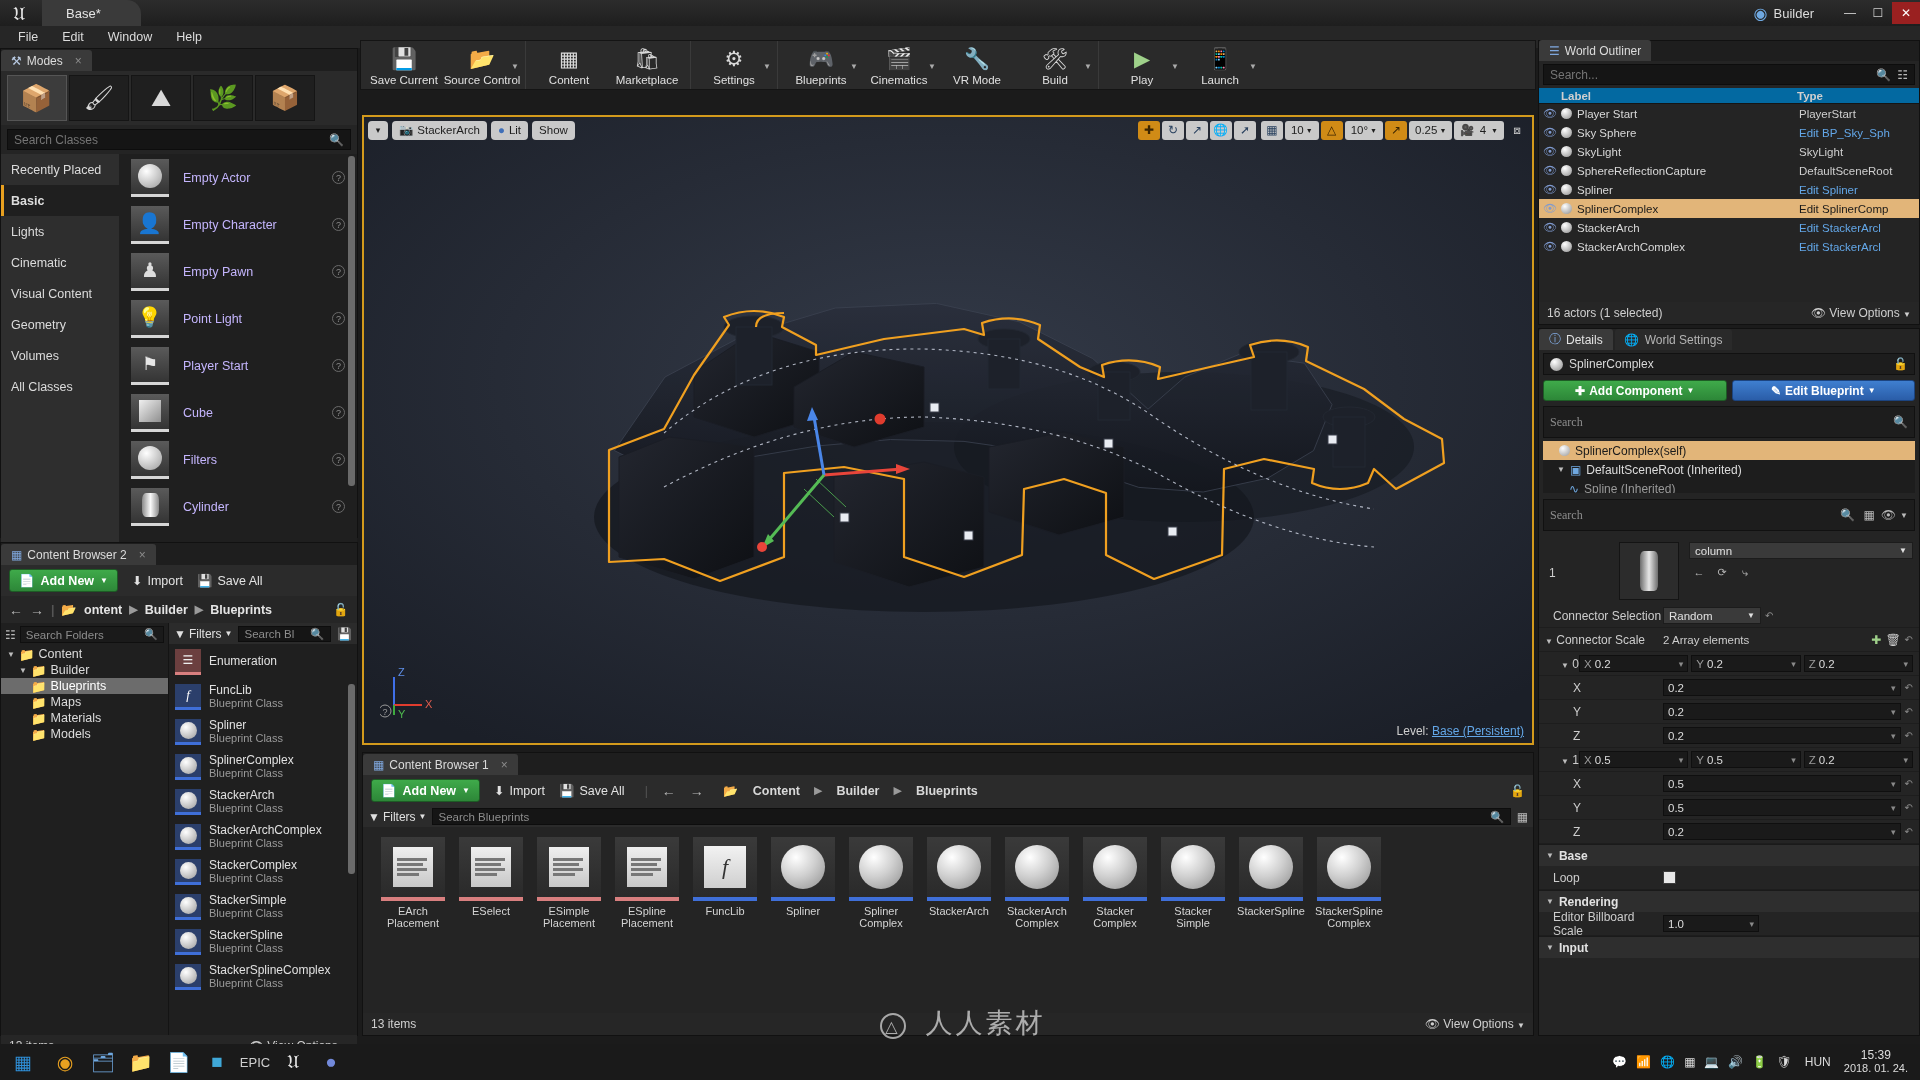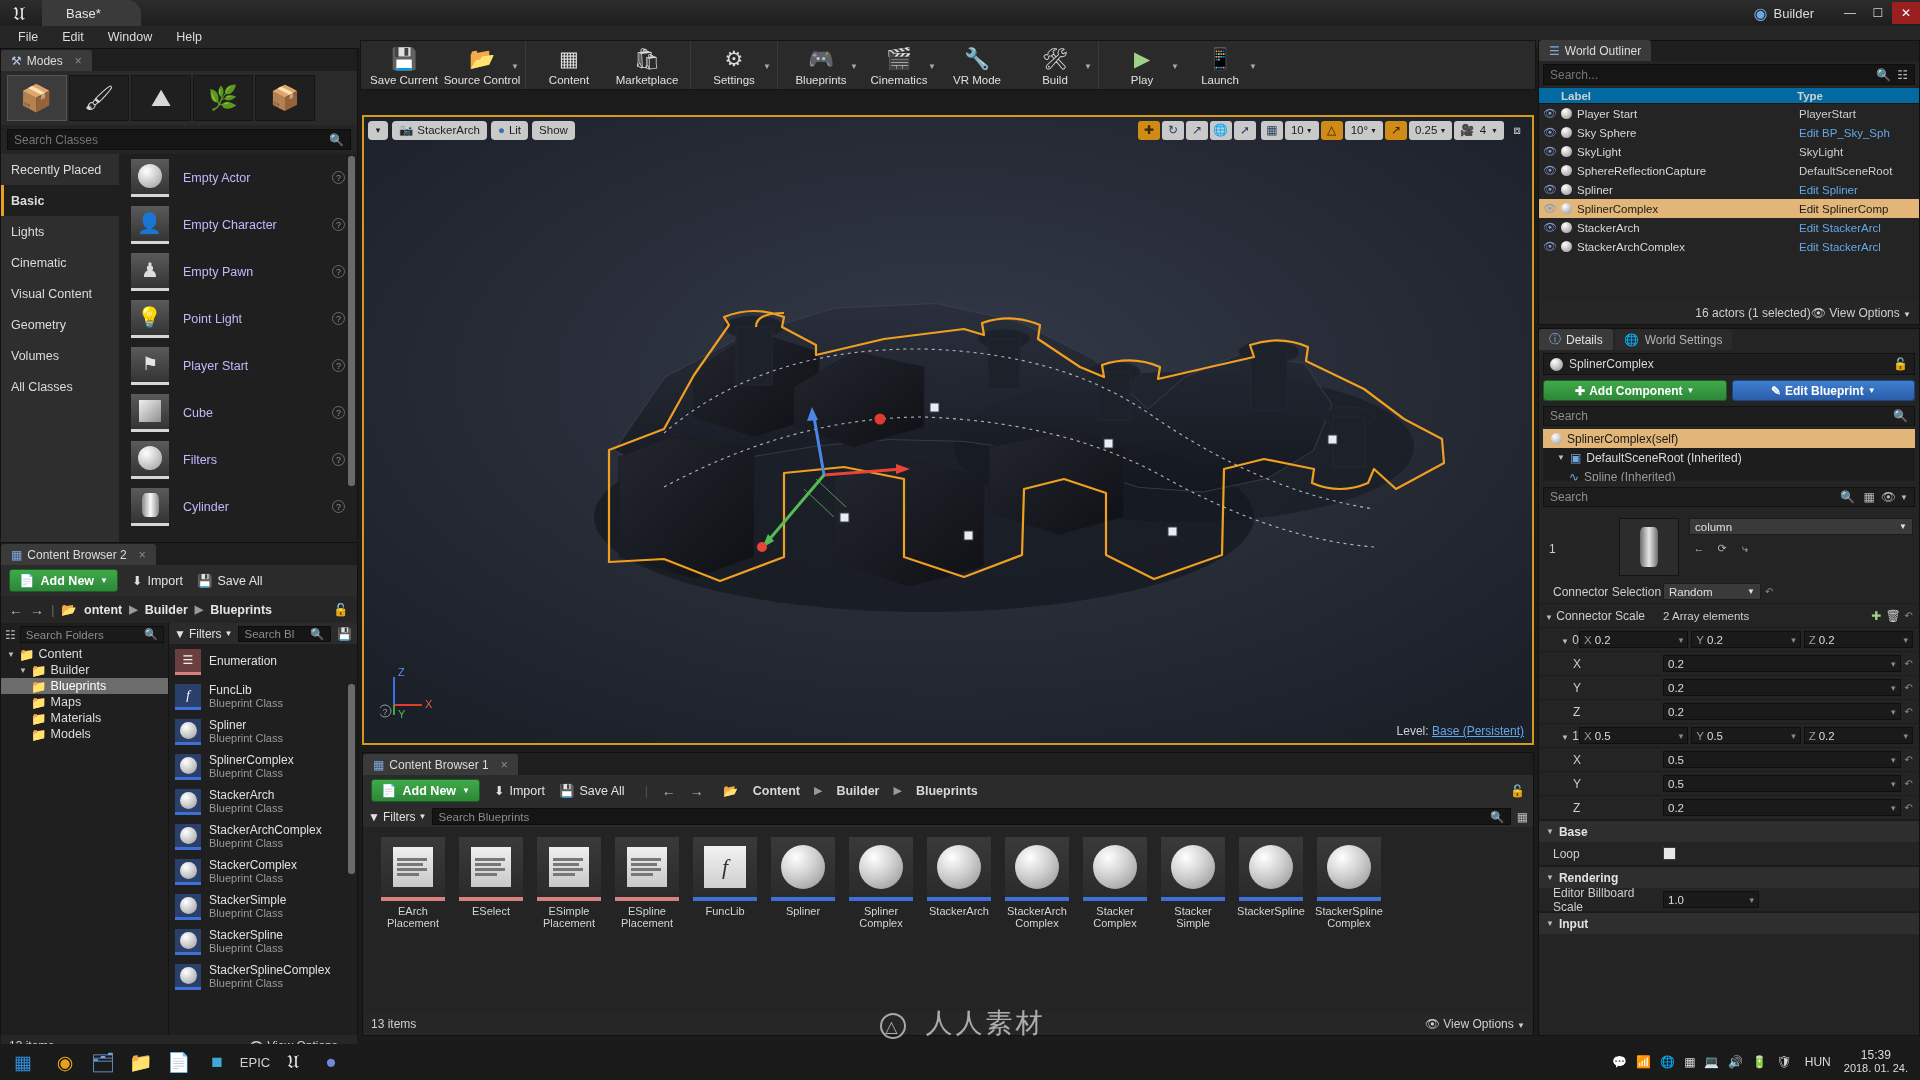--- a/index.html
+++ b/index.html
@@ -127,42 +127,42 @@
   .outliner { position:absolute; left:1538px; top:40px; width:382px; height:285px;
      background:#242424; border:1px solid #111; }
   .ol-head { height:16px; background:#0369a1; display:flex; align-items:center;
      font-size:11.5px; color:#cfcfcf; border-bottom:1px solid #151515; }
   .ol-row { height:19px; display:flex; align-items:center; font-size:11.5px; color:#d8d8d8; }
   .ol-row.sel { background:#e2b579; color:#1a1a1a; }
   .ol-eye { width:22px; text-align:center; font-size:11px; color:#7f9ad0; }
   .ol-typ { width:122px; color:#63a7e8; padding-left:2px; overflow:hidden; white-space:nowrap; }
   .ol-lbl { flex:1; display:flex; align-items:center; gap:5px; overflow:hidden; white-space:nowrap; }
   .ol-foot { height:22px; background:#262626; display:flex; align-items:center;
-     justify-content:flex-end; padding:0 8px; font-size:12px; color:#cfcfcf;
+     justify-content:space-between; padding:0 8px; font-size:12px; color:#cfcfcf;
      position:absolute; bottom:0; left:0; right:0; }
 
   .details { position:absolute; left:1538px; top:328px; width:382px; height:708px;
      background:#242424; border:1px solid #111; }
   .det-tabs { height:21px; display:flex; gap:2px; }
   .det-tab { display:flex; align-items:center; gap:5px; padding:0 10px; font-size:12px;
      background:#3a3a3a; color:#e2e2e2; border-radius:3px 3px 0 0; }
   .det-tab.inactive { background:#2a2a2a; color:#b4b4b4; }
   .det-name { height:22px; margin:3px 4px; background:#1d1d1d; border:1px solid #111;
      display:flex; align-items:center; gap:6px; padding:0 6px; font-size:12px; }
   .det-btnrow { display:flex; gap:5px; padding:2px 4px; }
   .btn-add { flex:1; height:21px; background:linear-gradient(#3faa4a,#2d8738); border:1px solid #1d5c25;
      border-radius:3px; display:flex; align-items:center; justify-content:center; font-size:12px;
      color:#fff; font-weight:bold; }
   .btn-edit { flex:1; height:21px; background:linear-gradient(#3f7fd0,#2a5da8); border:1px solid #1c4480;
      border-radius:3px; display:flex; align-items:center; justify-content:center; font-size:12px;
      color:#fff; font-weight:bold; }
-  .comp-row { height:19px; display:flex; align-items:center; gap:5px; font-size:12px; color:#dcdcdc; padding-left:8px; }
+  .comp-row { height:19px; display:flex; align-items:center; gap:5px; font-size:12px; color:#dcdcdc; padding-left:16px; }
   .comp-row.sel { background:#e2b579; color:#1a1a1a; }
-  .prop-search { height:20px; margin:3px 4px; background:#1d1d1d; border:1px solid #111;
-     display:flex; align-items:center; padding:0 6px; font-size:12px; color:#8d8d8d; }
+  .prop-search { height:32px; margin:3px 4px; background:#1d1d1d; border:1px solid #111;
+     display:flex; align-items:center; padding:0 6px; font-size:12px; color:#8d8d8d;font-family:Liberation Serif, serif; }
   .prop-row { display:flex; align-items:center; height:24px; border-bottom:1px solid #1d1d1d; }
   .prop-lbl { width:124px; padding-left:14px; font-size:12px; color:#cdcdcd; }
   .prop-val { flex:1; display:flex; align-items:center; gap:4px; padding-right:6px; }
   .field { height:17px; background:#1a1a1a; border:1px solid #0f0f0f; display:flex; align-items:center;
      padding:0 4px; font-size:11.5px; color:#dcdcdc; flex:1; min-width:0; }
   .field .pre { color:#9a9a9a; margin-right:3px; }
   .field .sp { margin-left:auto; color:#8a8a8a; font-size:9px; }
   .cat-hdr { height:22px; background:#2e2e2e; display:flex; align-items:center; gap:5px;
      padding-left:7px; font-size:12px; color:#e2e2e2; font-weight:bold; border-top:1px solid #1a1a1a; }
   .tri { font-size:8px; color:#bcbcbc; }

